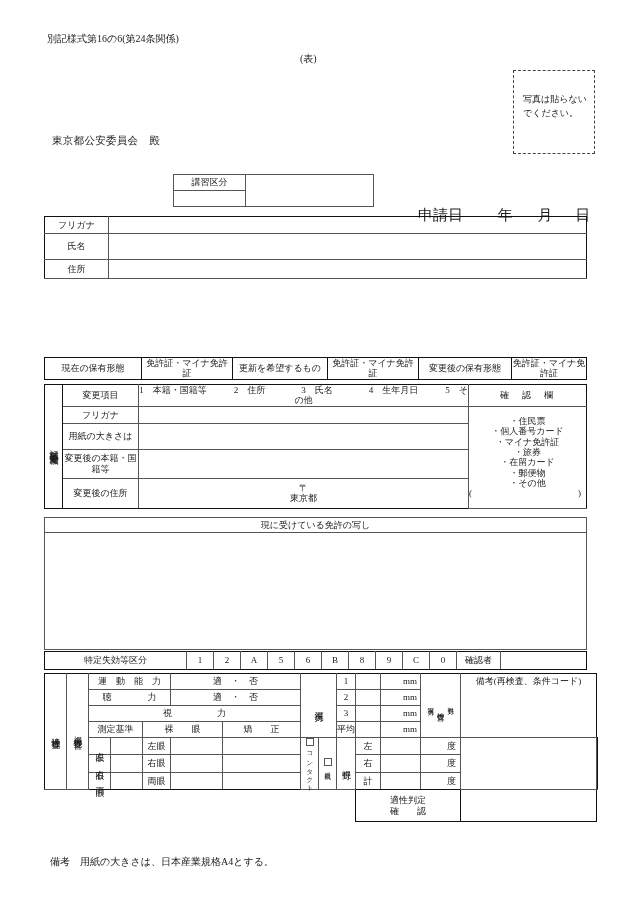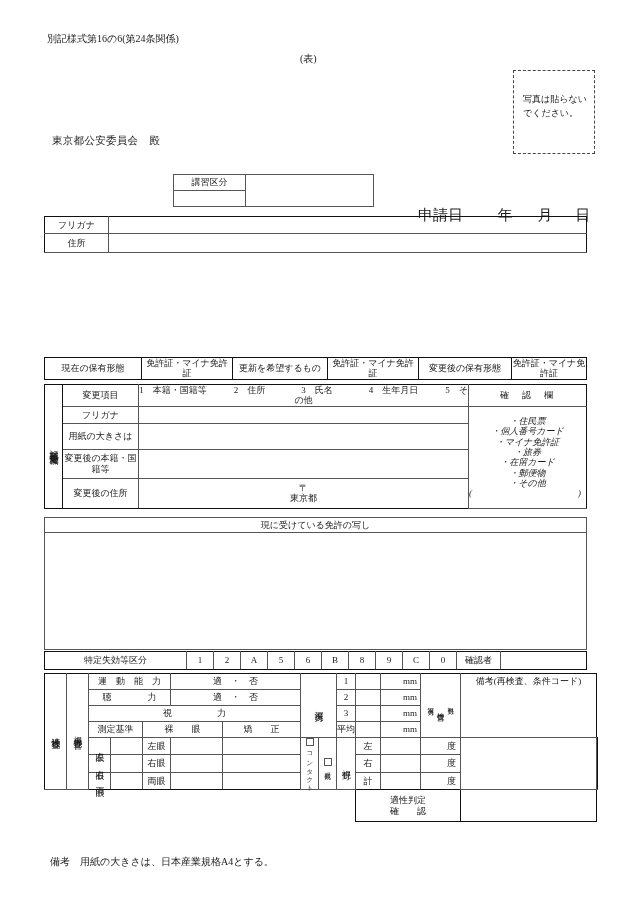--- a/index.html
+++ b/index.html
@@ -105,21 +105,20 @@
 
   #footer-note {
     left: 50px; top: 855px;
     font-size: 10px;
   }
   .confirm-list {
     text-align: left;
     padding: 2px 0 2px 4px;
     line-height: 1.42;
     font-size: 8.5px;
-    font-style: italic;
   }
   .confirm-list .paren {
     display: flex;
     justify-content: space-between;
     padding-right: 5px;
   }
   .chk {
     display: inline-block;
     width: 6px; height: 6px;
     border: 1px solid #555;
@@ -174,20 +173,24 @@
       <col style="width:40px">
         <col style="width:40px">
         <col style="width:48px">
       <col style="width:105px">
         <col style="width:100px">
     </colgroup>
     <tbody>
         <tr style="height:17px">
       <td class="bt-thick bl-thick">フリガナ</td>
       <td class="bt-thick br-thick" colspan="7"></td>
+    </tr>
+    <tr style="height:26px">
+      <td class="bl-thick">氏名</td>
+      <td class="br-thick" colspan="7"></td>
     </tr>
     <tr style="height:19px">
       <td class="bl-thick">住所</td>
       <td class="br-thick" colspan="7"></td>
     </tr>
   </tbody>
     </table>
 
   <table class="tbl abs" id="holding-table">
     <colgroup>

